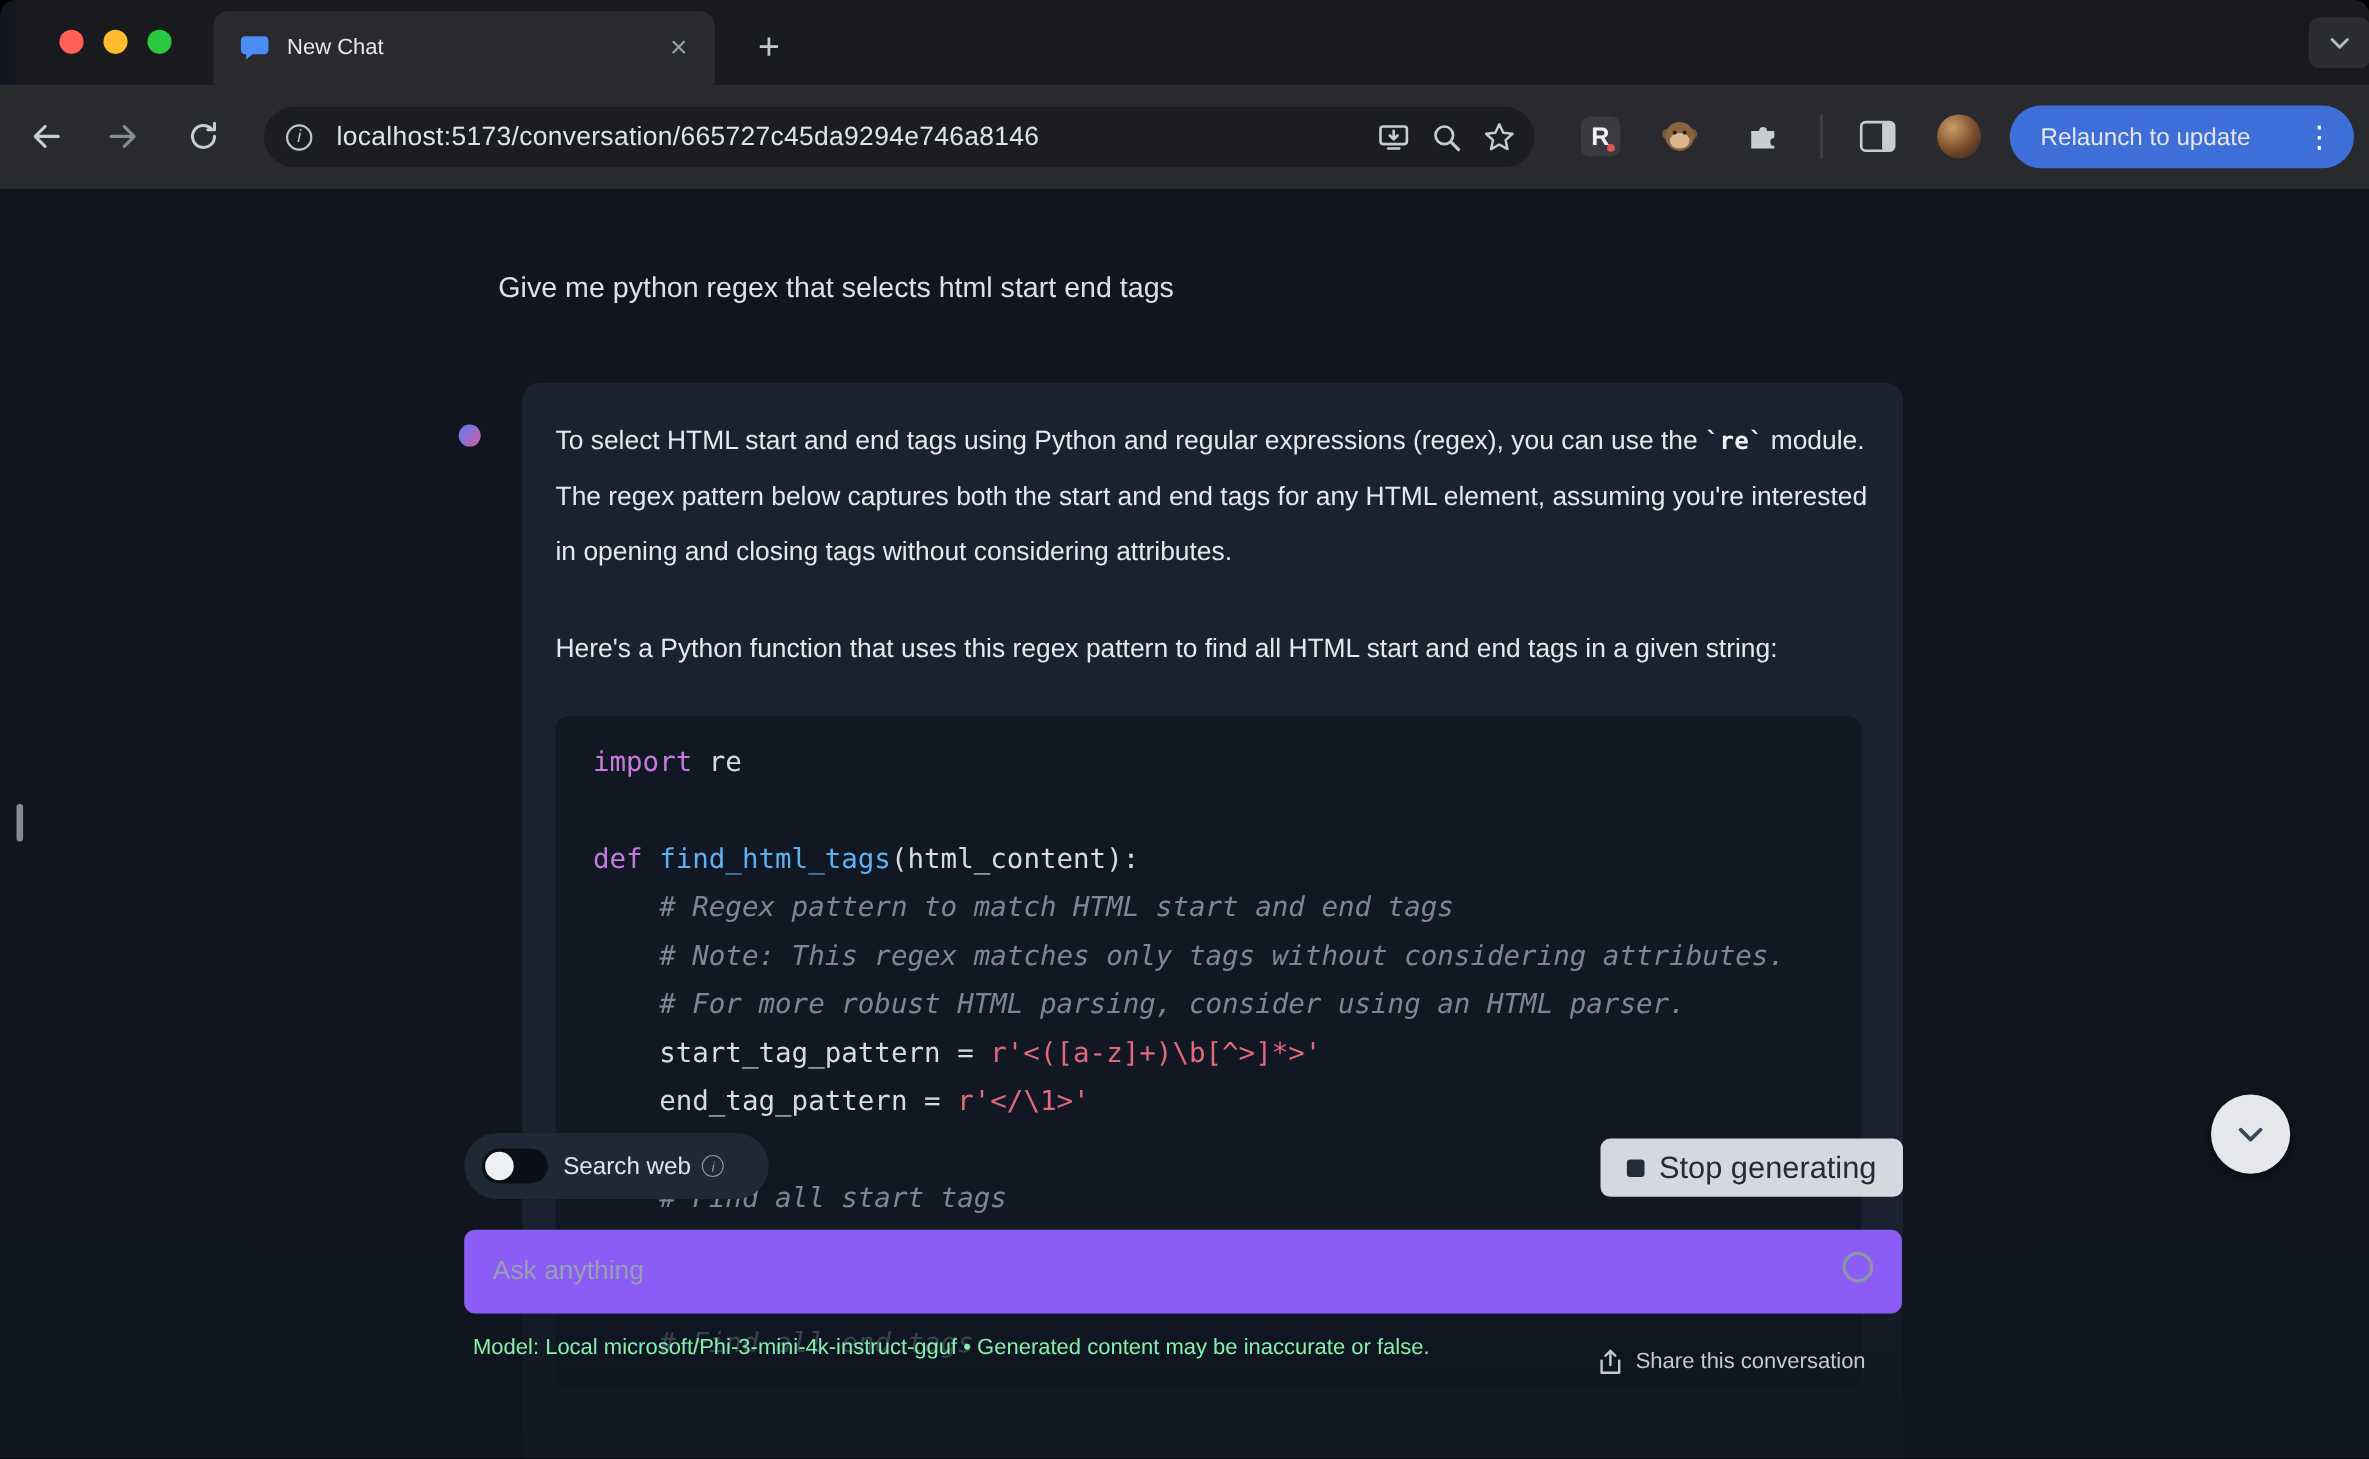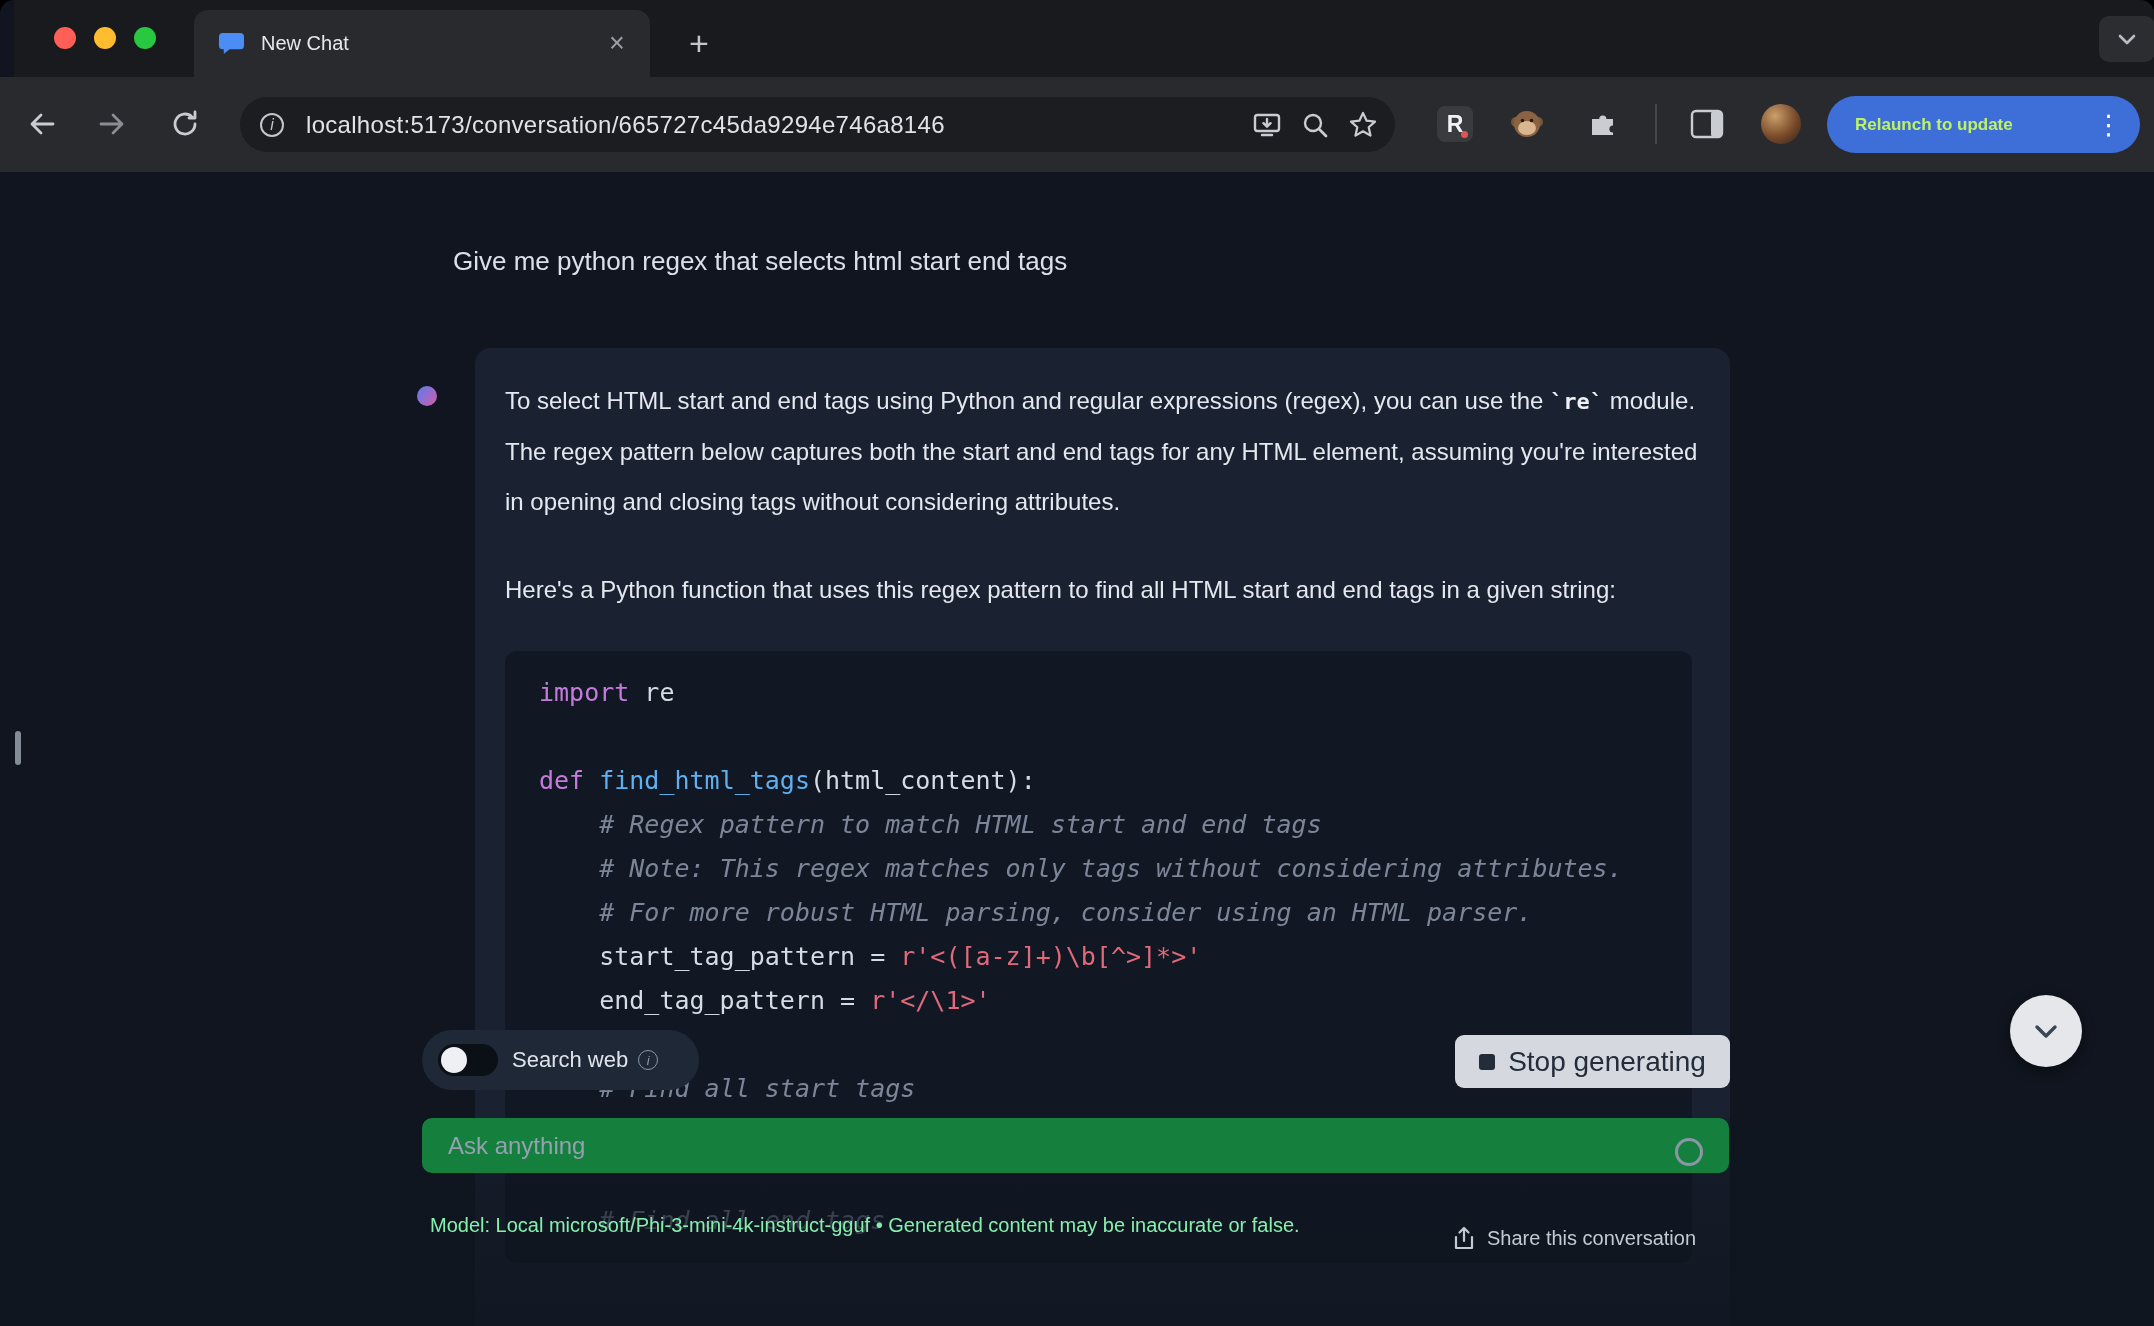--- a/index.html
+++ b/index.html
@@ -29,21 +29,21 @@
   .omnibox{position:absolute;left:240px;top:20px;width:1155px;height:55px;background:#1c1d20;border-radius:28px;display:flex;align-items:center;}
   .infobadge{margin-left:20px;width:24px;height:24px;border:2px solid #c3c6cb;border-radius:50%;color:#c3c6cb;font-size:16px;display:flex;align-items:center;justify-content:center;font-style:italic;flex:none;}
   .urltext{margin-left:22px;font-size:24px;color:#e0e3e7;letter-spacing:.3px;white-space:nowrap;flex:1;overflow:hidden;}
   .boxicon{width:48px;height:48px;display:flex;align-items:center;justify-content:center;flex:none;}
   .extbtn{position:absolute;top:29px;width:36px;height:36px;display:flex;align-items:center;justify-content:center;}
   .r-tile{background:#3a3b3f;border-radius:8px;color:#f1f2f4;font-weight:bold;font-size:23px;}
   .r-tile i{position:absolute;bottom:4px;right:5px;width:7px;height:7px;border-radius:50%;background:#e15555;}
   .divider{position:absolute;left:1655px;top:27px;width:2px;height:40px;background:#45464a;}
   .profile-avatar{position:absolute;left:1761px;top:27px;width:40px;height:40px;border-radius:50%;background:radial-gradient(circle at 35% 30%,#caa06a 0%,#7a4a2a 55%,#26221f 100%);}
   .relaunch{position:absolute;left:1827px;top:19px;width:313px;height:57px;border-radius:29px;background:var(--accent);display:flex;align-items:center;padding-left:28px;}
-  .relaunch span.lbl{color:#bef264;font-size:17px;font-weight:bold;}
+  .relaunch span.lbl{color:#e5e5e5;font-size:22px;}
   .kebab{position:absolute;right:12px;top:0;height:57px;display:flex;align-items:center;color:#fff;font-size:27px;padding:0 6px;}
 
   
   .page{position:absolute;top:172px;left:0;right:0;bottom:0;background:var(--page-bg);overflow:hidden;}
   .user-msg{position:absolute;left:453px;top:74px;font-size:26px;line-height:30px;color:#dce0e8;}
   .assistant-dot{position:absolute;left:417px;top:214px;width:20px;height:20px;border-radius:50%;background:linear-gradient(130deg,var(--assistant-dot-a),var(--assistant-dot-b));}
   .card{position:absolute;left:475px;top:176px;width:1255px;background:var(--card-bg);border-radius:16px;padding:28px 28px 110px 30px;}
   .card p{font-size:24px;line-height:50px;color:#e4e8ef;}
   .card p + p{margin-top:38px;}
   .inline-code{font-family:"DejaVu Sans Mono",monospace;font-weight:bold;font-size:22px;color:#eef1f6;}
@@ -61,21 +61,21 @@
   .searchweb-pill{position:absolute;left:422px;top:858px;width:277px;height:60px;border-radius:30px;background:#1f2836;display:flex;align-items:center;}
   .toggle-track{margin-left:16px;width:60px;height:32px;border-radius:16px;background:#0b0f16;position:relative;flex:none;}
   .toggle-knob{position:absolute;left:3px;top:3px;width:26px;height:26px;border-radius:50%;background:#eef0f4;}
   .searchweb-label{margin-left:14px;font-size:22px;color:#dfe4ea;}
   .mini-info{margin-left:10px;width:20px;height:20px;border:1.8px solid #8d97a6;border-radius:50%;color:#8d97a6;font-size:13px;display:flex;align-items:center;justify-content:center;font-style:italic;}
 
   .stop-btn{position:absolute;left:1455px;top:863px;width:275px;height:53px;border-radius:9px;background:var(--stop-bg);display:flex;align-items:center;justify-content:center;gap:13px;}
   .stop-square{width:16px;height:16px;border-radius:3px;background:#232c3a;}
   .stop-label{font-size:28px;color:#232c3a;}
 
-  .ask-input{position:absolute;left:422px;top:946px;width:1307px;height:55px;border-radius:10px;background:#15803d;border:none;outline:none;padding:0 70px 0 26px;font-size:24px;color:#e3e7ee;font-family:"Liberation Sans",sans-serif;}
+  .ask-input{position:absolute;left:422px;top:946px;width:1307px;height:76px;border-radius:10px;background:#8b5cf6;border:none;outline:none;padding:0 70px 0 26px;font-size:24px;color:#e3e7ee;font-family:"Liberation Sans",sans-serif;}
   .ask-input::placeholder{color:#95a0b0;}
   .spinner{position:absolute;left:1675px;top:966px;width:28px;height:28px;border:3px solid #8b96a6;border-radius:50%;}
 
   .model-note{position:absolute;left:430px;top:1040px;width:995px;font-size:20px;line-height:27px;color:#86efac;}
   .share-link{position:absolute;left:1452px;top:1052px;height:28px;display:flex;align-items:center;gap:11px;color:#c3cad4;}
   .share-label{font-size:20px;}
 
   .fab{position:absolute;left:2010px;top:823px;width:72px;height:72px;border-radius:50%;background:#e5e7eb;display:flex;align-items:center;justify-content:center;box-shadow:0 4px 14px rgba(0,0,0,.45);}
 </style>
 </head>

